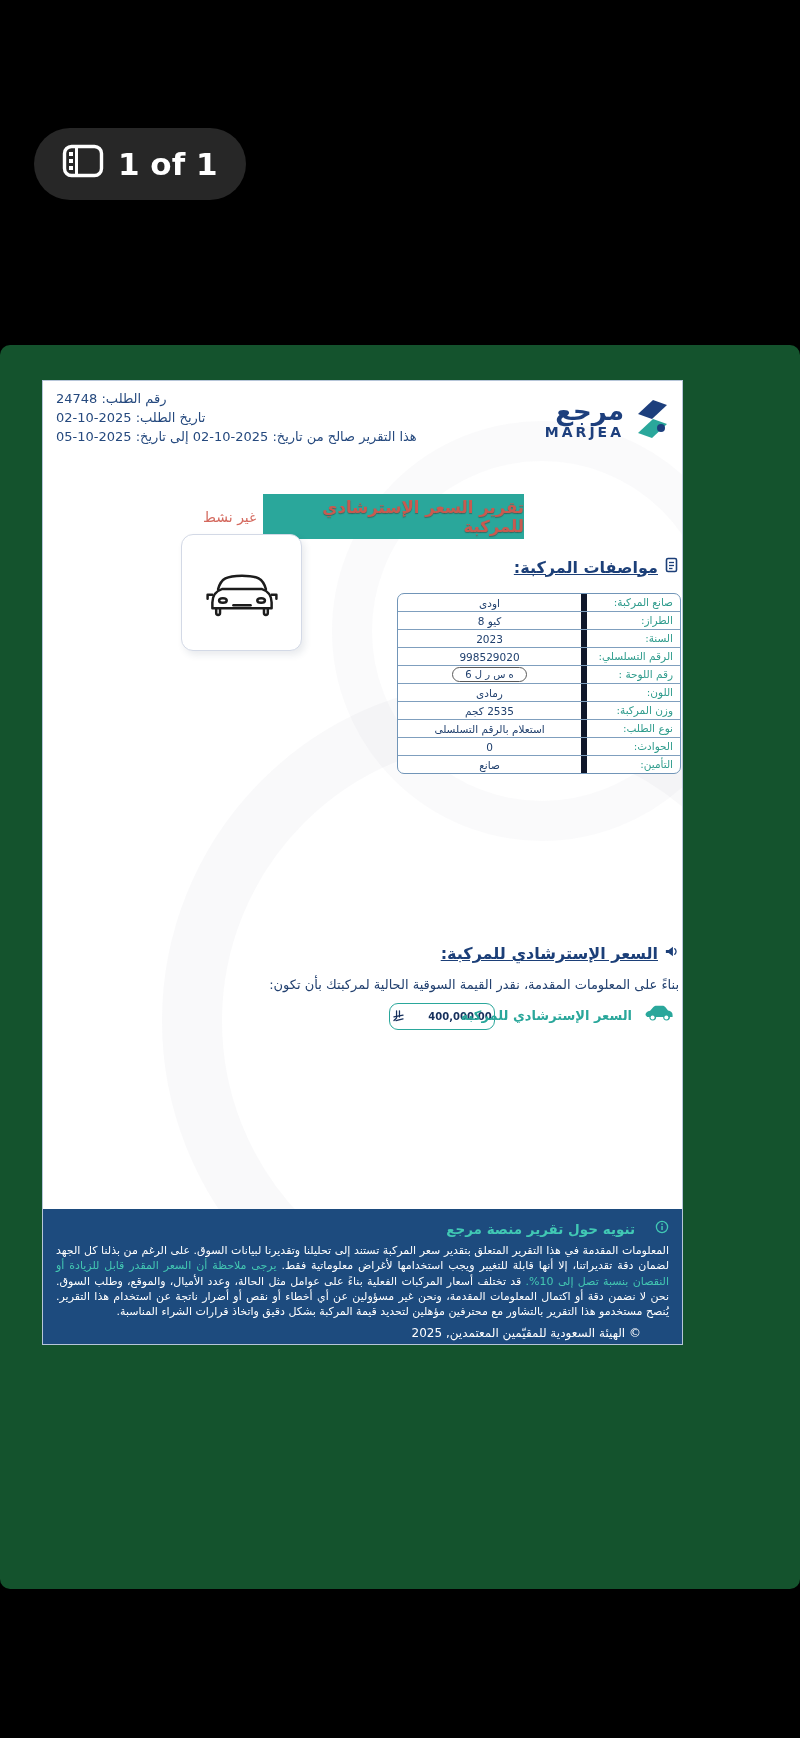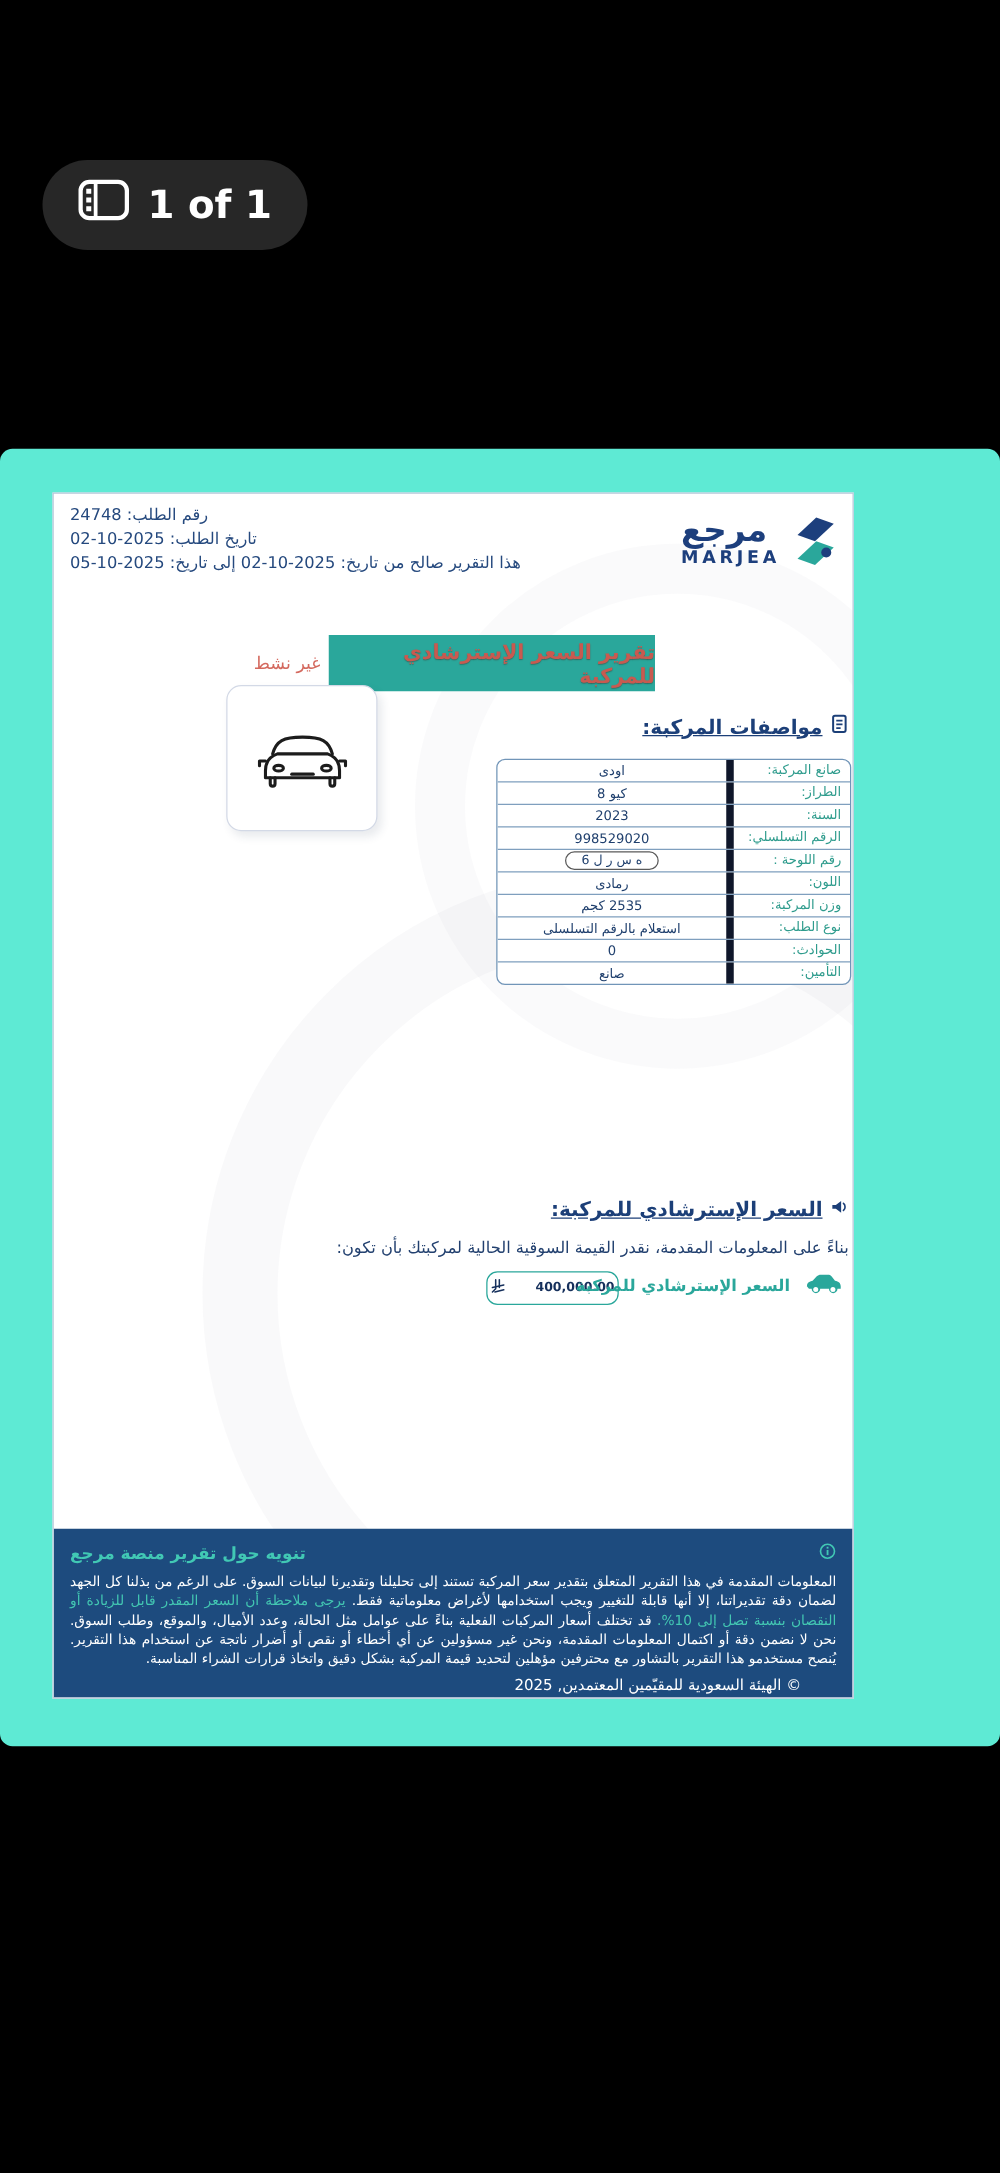--- a/index.html
+++ b/index.html
@@ -9,36 +9,36 @@
   }
   
   .page-badge{
     position:absolute;left:34px;top:128px;height:72px;min-width:180px;
     background:#272727;border-radius:38px;display:flex;align-items:center;
     gap:14px;padding:0 28px;box-sizing:border-box;color:#fff;
     font-size:31px;font-weight:bold;box-shadow:0 2px 10px rgba(0,0,0,.6);
   }
   
   .sheet{
-    position:absolute;left:0;top:359px;width:800px;height:1038px;
-    background:#5eead4;border-radius:10px;
+    position:absolute;left:0;top:345px;width:800px;height:1244px;
+    background:#14532d;border-radius:10px;
   }
   .doc{
     position:absolute;left:42px;top:35px;width:641px;height:965px;
     border:1px solid #b7c6d9;background:#fff;overflow:hidden;box-sizing:border-box;
   }
   .ghost-circle1{position:absolute;right:-160px;top:300px;width:560px;height:560px;
     border-radius:50%;border:60px solid rgba(150,160,175,.06);}
   .ghost-circle2{position:absolute;right:-70px;top:40px;width:340px;height:340px;
     border-radius:50%;border:40px solid rgba(150,160,175,.05);}
   
   .hdr-lines{position:absolute;left:13px;top:8px;direction:rtl;text-align:left;
     color:#25497e;font-size:13px;line-height:19px;}
   .logo{position:absolute;right:12px;top:14px;display:flex;align-items:center;gap:10px;}
-  .logo-text{text-align:left;color:#1d3f7d;}
+  .logo-text{text-align:right;color:#1d3f7d;}
   .logo-ar{font-size:26px;font-weight:bold;line-height:26px;}
   .logo-en{font-size:14px;font-weight:bold;letter-spacing:3px;line-height:16px;}
   
   .banner{position:absolute;left:220px;top:113px;width:261px;height:45px;background:#2aa79b;
     color:#c85a50;font-size:16.5px;font-weight:bold;display:flex;align-items:center;
     justify-content:center;direction:rtl;text-shadow:0 1px 1px rgba(70,10,0,.35);}
   .status{position:absolute;left:160px;top:128px;color:#d4695e;font-size:14px;direction:rtl;}
   
   .sec-head{position:absolute;right:3px;display:flex;direction:rtl;align-items:center;gap:6px;
     color:#1c3f78;font-weight:bold;font-size:16px;}
@@ -73,21 +73,21 @@
     border:1.6px solid #2aa79b;border-radius:9px;background:#fff;display:flex;
     align-items:center;justify-content:center;gap:23px;color:#16305c;
     font-weight:bold;font-size:10px;box-sizing:border-box;}
   .price-label{position:absolute;right:50px;top:627px;color:#2aa79b;font-weight:bold;
     font-size:13px;direction:rtl;}
   .price-car{position:absolute;right:9px;top:621px;}
   
   .report-footer{position:absolute;left:0;right:0;top:828px;bottom:0;background:#1d4b7e;
     padding:11px 13px 8px;box-sizing:border-box;}
   .f-head{direction:rtl;display:flex;align-items:center;gap:20px;color:#41c8b4;
-    font-weight:bold;font-size:13.5px;justify-content:space-between;}
+    font-weight:bold;font-size:13.5px;}
   .f-para{margin-top:6px;direction:rtl;text-align:justify;color:#fff;
     font-size:11px;line-height:15.3px;}
   .f-hl{color:#43c7b2;}
   .f-copy{margin-top:7px;direction:rtl;text-align:right;padding-right:28px;
     color:#fff;font-size:12px;}
 </style>
 </head>
 <body>
 
 <div class="page-badge">

